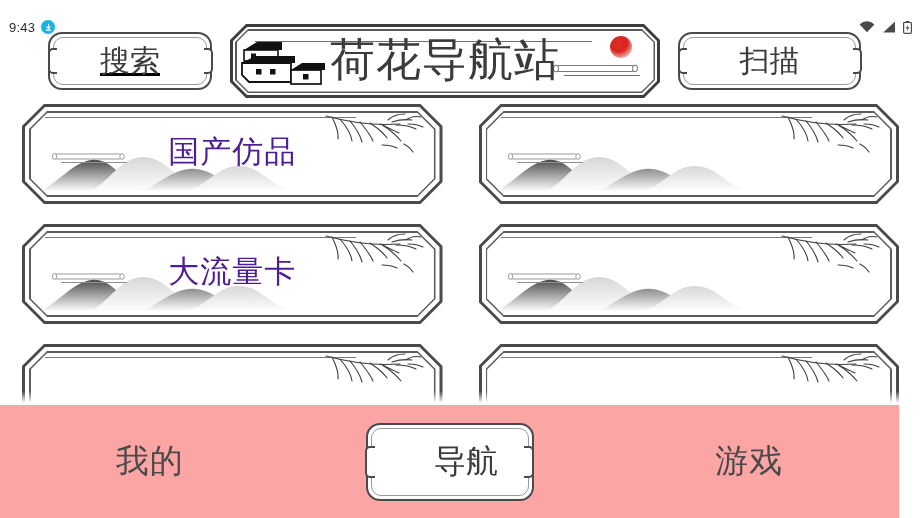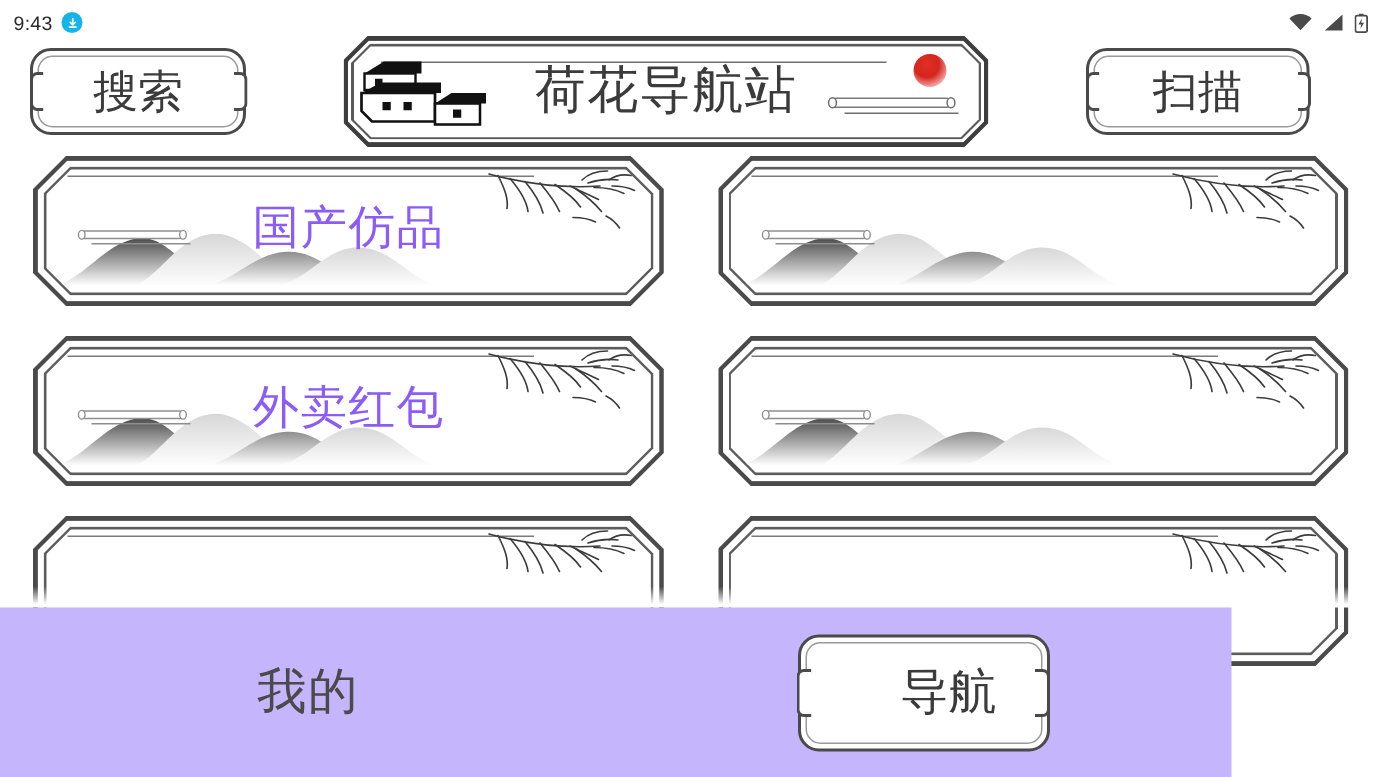--- a/index.html
+++ b/index.html
@@ -6,21 +6,21 @@
   html, body {
     width: 921px; height: 518px;
     background: #ffffff;
     font-family: "Liberation Sans", "DejaVu Sans", sans-serif;
     overflow: hidden;
   }
   .screen { position: relative; width: 921px; height: 518px; background: #fff; }
 
   
   .statusbar {
-    position: absolute; top: 4px; left: 0; width: 921px; height: 22px;
+    position: absolute; top: 16px; left: 0; width: 921px; height: 22px;
     display: flex; align-items: center; justify-content: space-between;
     padding: 0 9px; z-index: 40;
   }
   .sb-left { display: flex; align-items: center; gap: 6px; }
   .sb-time { font-size: 13px; color: #2b2b2b; letter-spacing: .2px; }
   .sb-dl {
     width: 14px; height: 14px; border-radius: 50%;
     background: #14b4e8; display: inline-flex;
     align-items: center; justify-content: center;
   }
@@ -51,23 +51,23 @@
     width: 9px; height: 26px; background: #fff;
     border: 2.5px solid #4a4a4a;
   }
   .bframe .ear.l { left: -2.5px; border-right: none; border-radius: 5px 0 0 5px; }
   .bframe .ear.r { right: -2.5px; border-left: none; border-radius: 0 5px 5px 0; }
   .bframe .lbl {
     position: relative; z-index: 2;
     color: #3b3b3b; white-space: nowrap;
   }
 
-  .searchbtn { width: 144px; height: 58px; margin-left: 20px; }
+  .searchbtn { width: 164px; height: 58px; margin-left: 48px; text-decoration: underline; }
   .searchbtn .lbl { font-size: 30px; }
-  .scanbtn { width: 149px; height: 58px; margin-right: 48px; }
+  .scanbtn { width: 183px; height: 58px; margin-right: 60px; }
   .scanbtn .lbl { font-size: 30px; }
 
   .spacer { flex: 1; }
 
   
   .plaque {
     position: relative; width: 430px; height: 74px;
     margin: 0 auto;
   }
   .plaque .oct {
@@ -87,21 +87,21 @@
     clip-path: polygon(13px 0,calc(100% - 13px) 0,100% 13px,100% calc(100% - 13px),calc(100% - 13px) 100%,13px 100%,0 calc(100% - 13px),0 13px);
   }
   .plaque .oct4 {
     position: absolute; inset: 6.5px; background: #ffffff; overflow: hidden;
     -webkit-clip-path: polygon(12px 0,calc(100% - 12px) 0,100% 12px,100% calc(100% - 12px),calc(100% - 12px) 100%,12px 100%,0 calc(100% - 12px),0 12px);
     clip-path: polygon(12px 0,calc(100% - 12px) 0,100% 12px,100% calc(100% - 12px),calc(100% - 12px) 100%,12px 100%,0 calc(100% - 12px),0 12px);
   }
   .plaque .ptitle {
     position: absolute; left: 0; right: 0; top: 50%;
     transform: translateY(-52%);
-    text-align: center; font-size: 34px; color: #3b3b3b;
+    text-align: center; font-size: 45px; color: #3b3b3b;
     letter-spacing: 1px; z-index: 6; pointer-events: none;
   }
   .plaque .houses { position: absolute; left: 4px; bottom: 1px; z-index: 5; }
   .plaque .sun {
     position: absolute; right: 22px; top: 5px; width: 22px; height: 22px;
     border-radius: 50%; z-index: 5;
     background: radial-gradient(circle at 40% 33%, #e02f27 0%, #d6251d 42%, rgba(214,37,29,.35) 78%, rgba(214,37,29,0) 100%);
   }
   .plaque .rod { position: absolute; right: 12px; top: 30px; z-index: 5; }
   .plaque .topline {
@@ -140,35 +140,35 @@
   .card .cardline {
     position: absolute; left: 14px; right: 78px; top: 4px; height: 1px;
     background: #7a7a7a; z-index: 3;
   }
   .card .mountains { position: absolute; left: 8px; bottom: 0; z-index: 2; }
   .card .bamboo { position: absolute; right: 4px; top: 0; z-index: 3; }
   .card .scroll { position: absolute; left: 18px; top: 38px; z-index: 4; }
   .card .ctitle {
     position: absolute; left: 0; right: 0; top: 50%;
     transform: translateY(-54%);
-    text-align: center; font-size: 31px; color: #8b5cf6;
+    text-align: center; font-size: 31px; color: #4c1d95;
     letter-spacing: 1px; z-index: 6; pointer-events: none;
   }
 
   
   .fade {
     position: absolute; left: 0; bottom: 113px; width: 921px; height: 14px;
     background: linear-gradient(to bottom, rgba(255,255,255,0), #fff 85%);
     z-index: 28;
   }
 
   
   .navbar {
-    position: absolute; left: 0; bottom: 0; width: 821px; height: 113px;
-    background: #c4b5fd; display: flex; align-items: center;
+    position: absolute; left: 0; bottom: 0; width: 899px; height: 113px;
+    background: #fca5a5; display: flex; align-items: center;
     z-index: 30;
   }
   .navitem {
     flex: 1; display: flex; align-items: center; justify-content: center;
     height: 100%;
   }
   .navtext { font-size: 33px; color: #4a4a4a; letter-spacing: 1px; }
   .navactive { width: 168px; height: 78px; padding-left: 33px; }
   .navactive .lbl { font-size: 32px; }
   .navactive .ear { height: 32px; width: 10px; }
@@ -409,21 +409,21 @@
         </span>
         <span class="scroll">
           <svg width="82" height="16" viewBox="0 0 82 16">
             <rect x="5" y="3" width="68" height="5" rx="2.5" fill="#fff" stroke="#8e8e8e" stroke-width=".9"></rect>
             <ellipse cx="5.5" cy="5.5" rx="2.2" ry="2.9" fill="#fff" stroke="#8e8e8e" stroke-width=".9"></ellipse>
             <ellipse cx="73" cy="5.5" rx="2.2" ry="2.9" fill="#fff" stroke="#8e8e8e" stroke-width=".9"></ellipse>
             <path d="M12 11.5 H78" stroke="#8e8e8e" stroke-width="1"></path>
           </svg>
         </span>
       </div>
-      <div class="ctitle">外卖红包</div>
+      <div class="ctitle">大流量卡</div>
     </div>
 
     <div class="card">
       <div class="c1"></div>
       <div class="c2"></div>
       <div class="c3"></div>
       <div class="c4">
         <div class="cardline"></div>
         <span class="mountains">
           <svg width="370" height="46" viewBox="0 0 370 46">
@@ -535,16 +535,19 @@
 
 
     <div class="navitem">
       <span class="bframe navactive">
         <span class="ear l"></span>
         <span class="ear r"></span>
         <span class="lbl">导航</span>
       </span>
     </div>
 
+    <div class="navitem">
+      <span class="navtext">游戏</span>
+    </div>
 
   </div>
 
 </div>
 
 </body></html>

